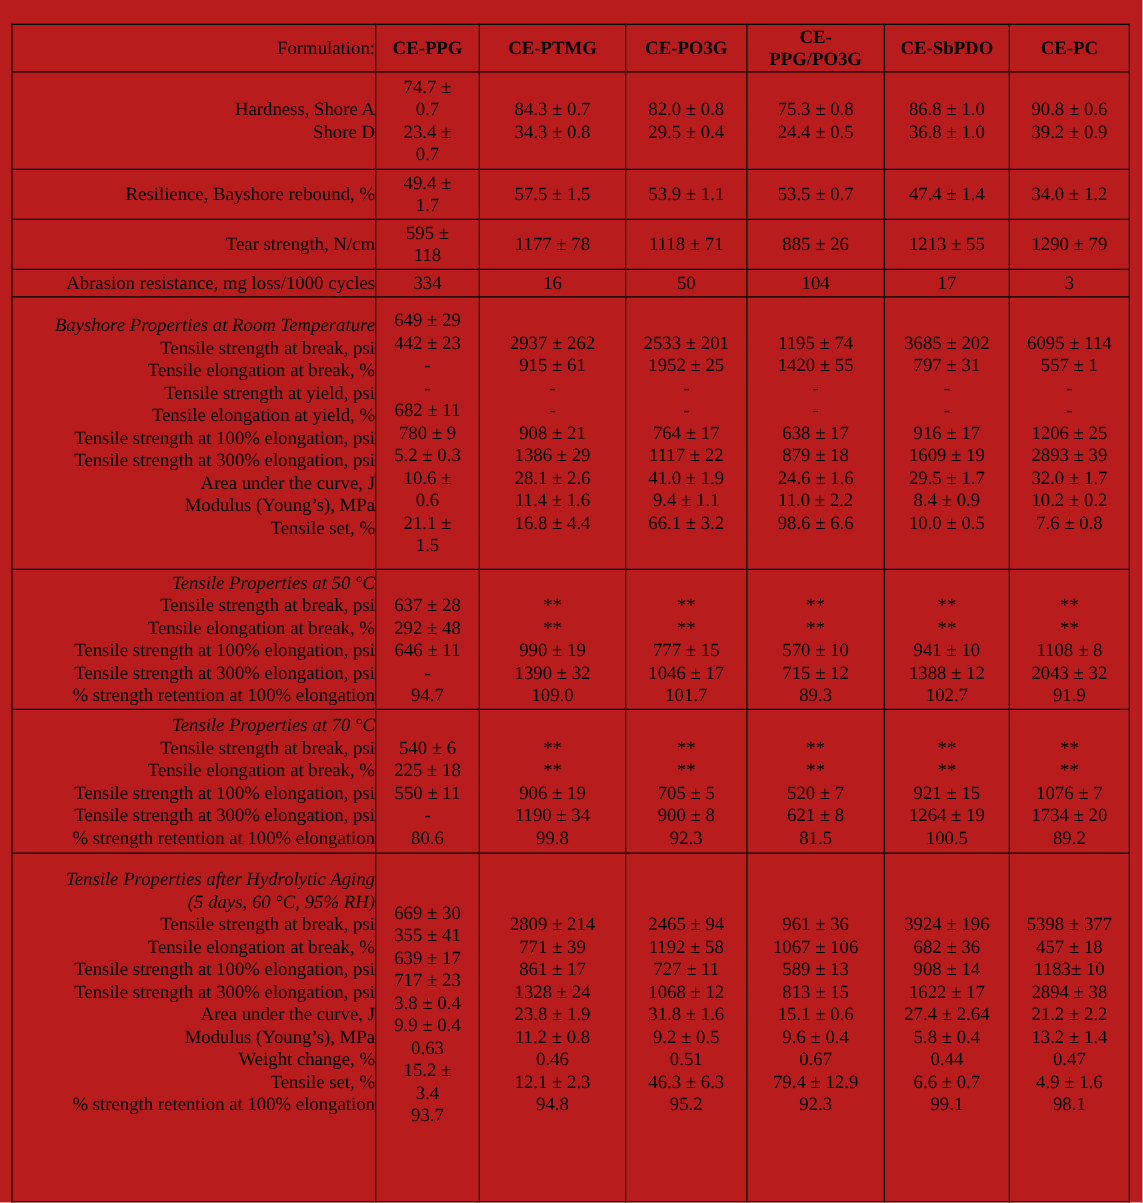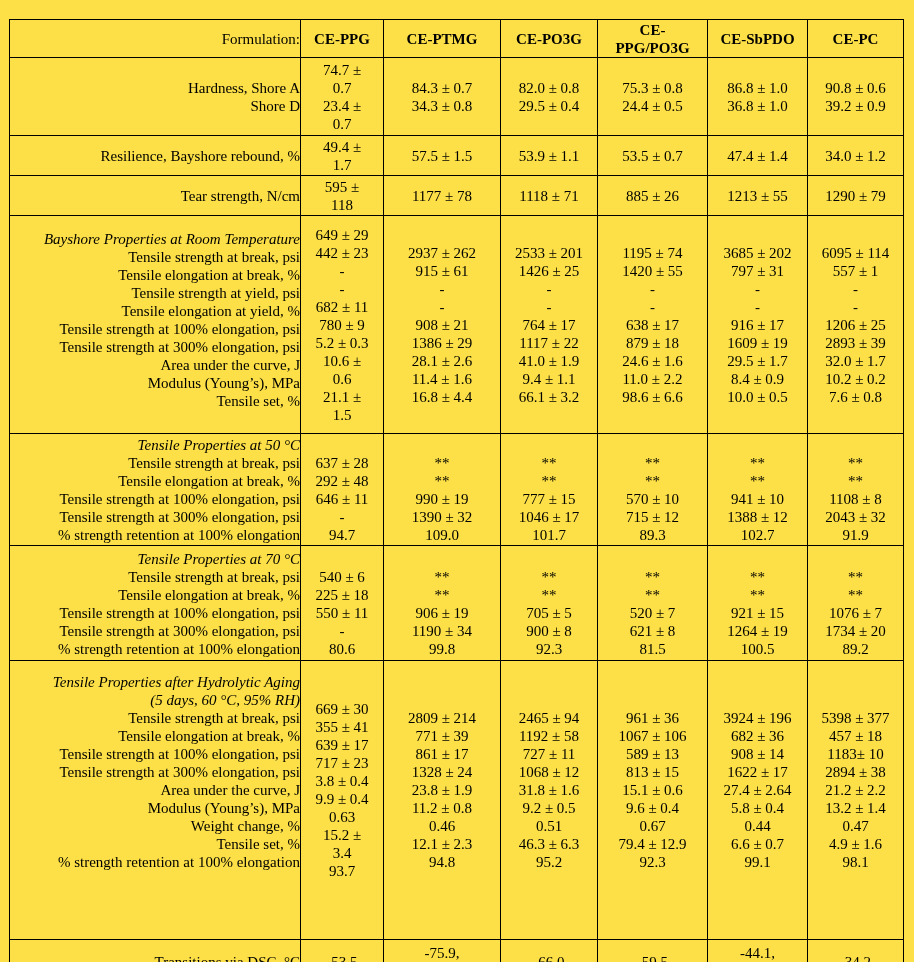--- a/index.html
+++ b/index.html
@@ -8,21 +8,21 @@
     background: #ffffff;
     width: 914px;
     height: 962px;
     font-family: "Liberation Serif", "DejaVu Serif", serif;
     color: #000;
   }
   .page {
     position: relative;
     width: 914px;
     height: 962px;
-    background: #fde047;
+    background: #b91c1c;
   }
   .table-wrap {
     position: absolute;
     left: 9px;
     top: 19px;
   }
   table.results {
     border-collapse: collapse;
     table-layout: fixed;
     width: 894px;
@@ -162,20 +162,43 @@
             <td class="val">
               <div class="ln">885 ± 26</div>
             </td>
             <td class="val">
               <div class="ln">1213 ± 55</div>
             </td>
             <td class="val">
               <div class="ln">1290 ± 79</div>
             </td>
           </tr>
+          <tr style="height: 22px;">
+            <td class="lab">
+              <div class="ln">Abrasion resistance, mg loss/1000 cycles</div>
+            </td>
+            <td class="val">
+              <div class="ln">334</div>
+            </td>
+            <td class="val">
+              <div class="ln">16</div>
+            </td>
+            <td class="val">
+              <div class="ln">50</div>
+            </td>
+            <td class="val">
+              <div class="ln">104</div>
+            </td>
+            <td class="val">
+              <div class="ln">17</div>
+            </td>
+            <td class="val">
+              <div class="ln">3</div>
+            </td>
+          </tr>
           <tr class="top" style="height: 218px;">
             <td class="lab" style="padding-top: 14px;">
               <div class="ln it">Bayshore Properties at Room Temperature</div>
               <div class="ln">Tensile strength at break, psi</div>
               <div class="ln">Tensile elongation at break, %</div>
               <div class="ln">Tensile strength at yield, psi</div>
               <div class="ln">Tensile elongation at yield, %</div>
               <div class="ln">Tensile strength at 100% elongation, psi</div>
               <div class="ln">Tensile strength at 300% elongation, psi</div>
               <div class="ln">Area under the curve, J</div>
@@ -201,21 +224,21 @@
               <div class="ln">-</div>
               <div class="ln">-</div>
               <div class="ln">908 ± 21</div>
               <div class="ln">1386 ± 29</div>
               <div class="ln">28.1 ± 2.6</div>
               <div class="ln">11.4 ± 1.6</div>
               <div class="ln">16.8 ± 4.4</div>
             </td>
             <td class="val" style="padding-top: 28px;">
               <div class="ln">2533 ± 201</div>
-              <div class="ln">1426 ± 25</div>
+              <div class="ln">1952 ± 25</div>
               <div class="ln">-</div>
               <div class="ln">-</div>
               <div class="ln">764 ± 17</div>
               <div class="ln">1117 ± 22</div>
               <div class="ln">41.0 ± 1.9</div>
               <div class="ln">9.4 ± 1.1</div>
               <div class="ln">66.1 ± 3.2</div>
             </td>
             <td class="val" style="padding-top: 28px;">
               <div class="ln">1195 ± 74</div>

